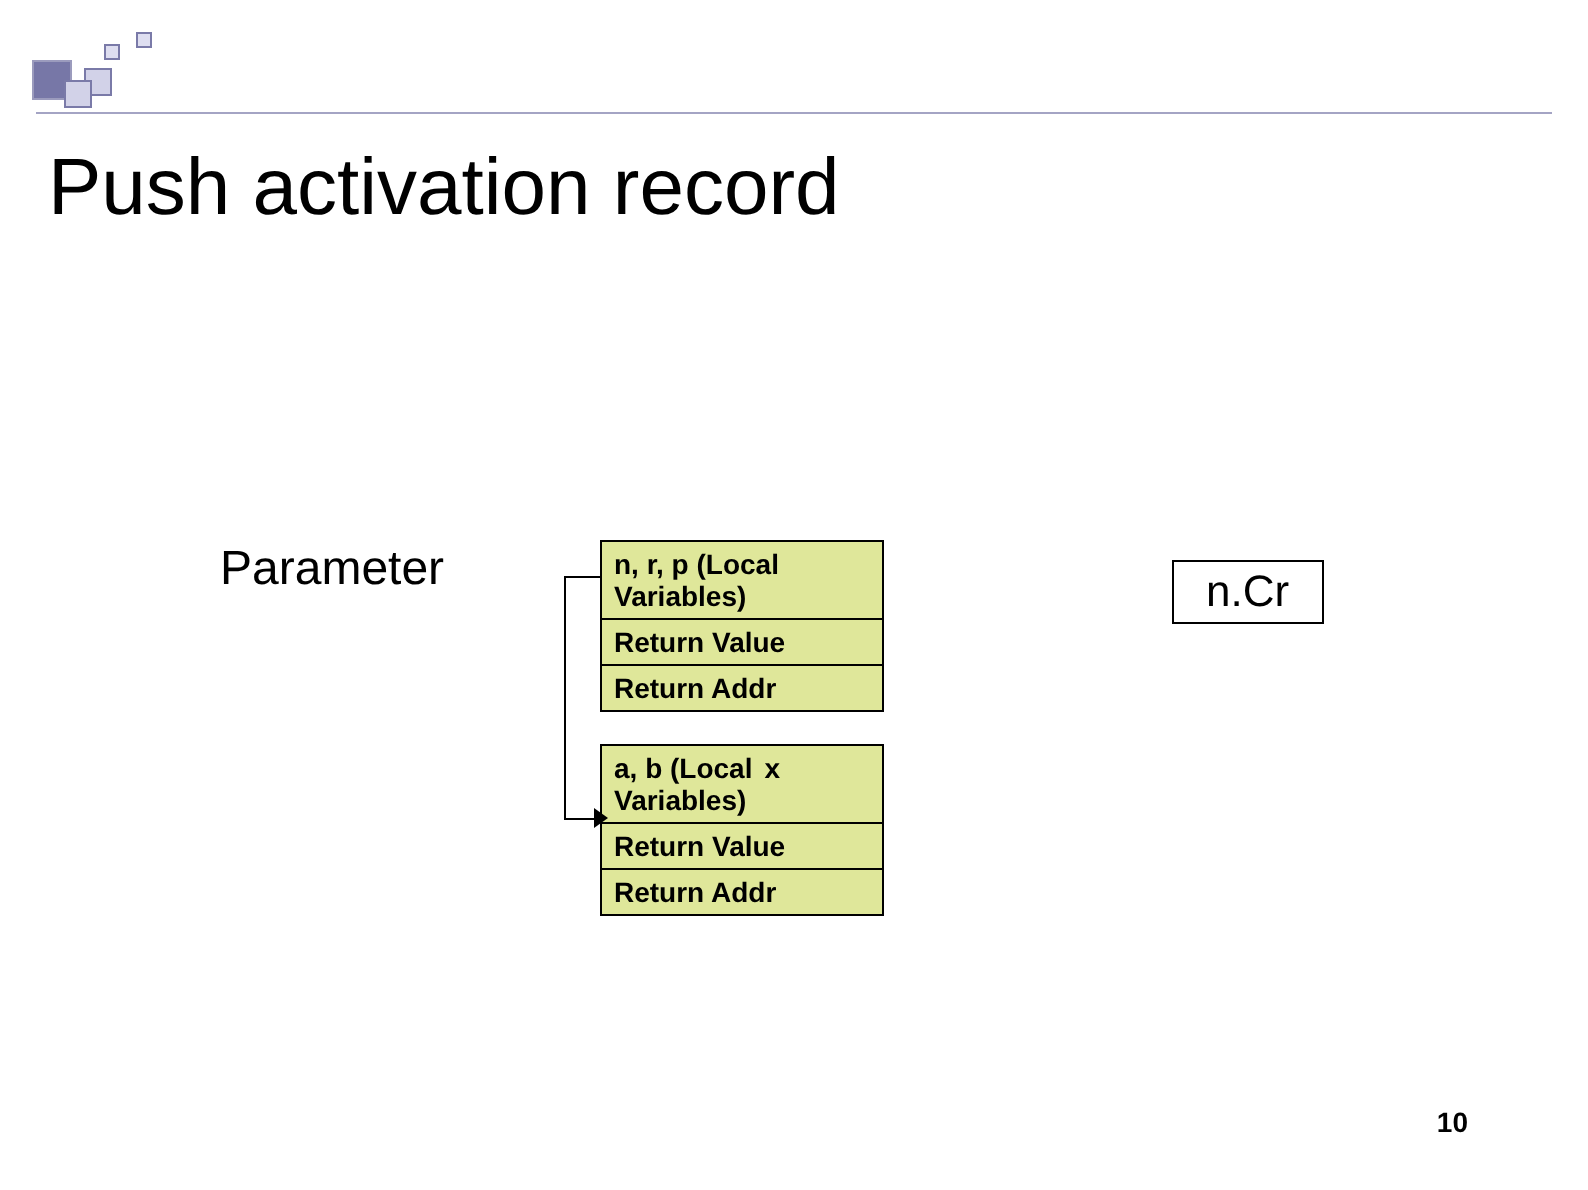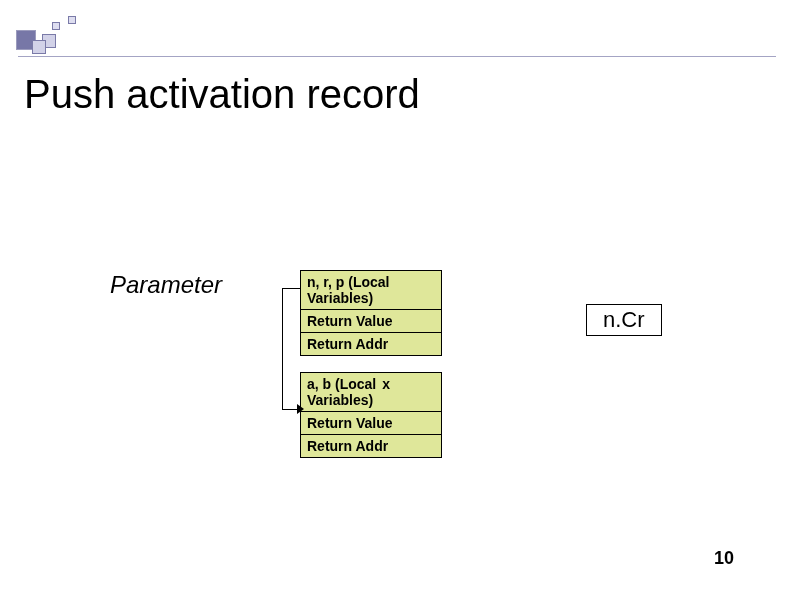--- a/index.html
+++ b/index.html
@@ -62,21 +62,20 @@
     color: #000;
   }
 
   .label {
     position: absolute;
     top: 270px;
     left: 110px;
     font-size: 24px;
     line-height: 1.25;
     color: #000;
-    font-style: italic;
   }
 
   
   .rec {
     position: absolute;
     left: 300px;
     width: 140px;
     border: 1.5px solid #000;
     background: #dfe79a;
     font-size: 14px;
@@ -95,21 +94,21 @@
   
   .tag {
     position: absolute;
     left: 586px;
     font-size: 22px;
     color: #000;
     border: 1px solid #000;
     padding: 2px 16px;
     background: #fff;
   }
-  .tag.a { top: 304px; }
+  .tag.a { top: 280px; }
   .tag.b { top: 418px; }
 
   
   .arrow-v {
     position: absolute;
     left: 282px;
     top: 288px;
     width: 0;
     height: 121px;
     border-left: 1.5px solid #000;
@@ -145,21 +144,21 @@
   .x-hack {
     display: inline-block;
     margin-left: 6px;
     font-weight: bold;
   }
 
   .pagenum {
     position: absolute;
     right: 60px;
     bottom: 26px;
-    font-size: 18px;
+    font-size: 14px;
     font-weight: bold;
   }
 </style>
 </head>
 <body>
 <div class="slide">
 
   <div class="top-deco">
     <div class="sq big sq1"></div>
     <div class="sq med sq2"></div>

